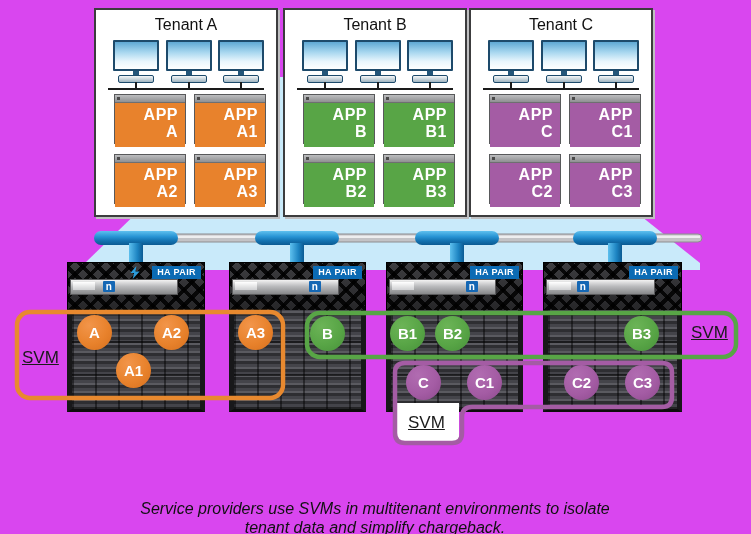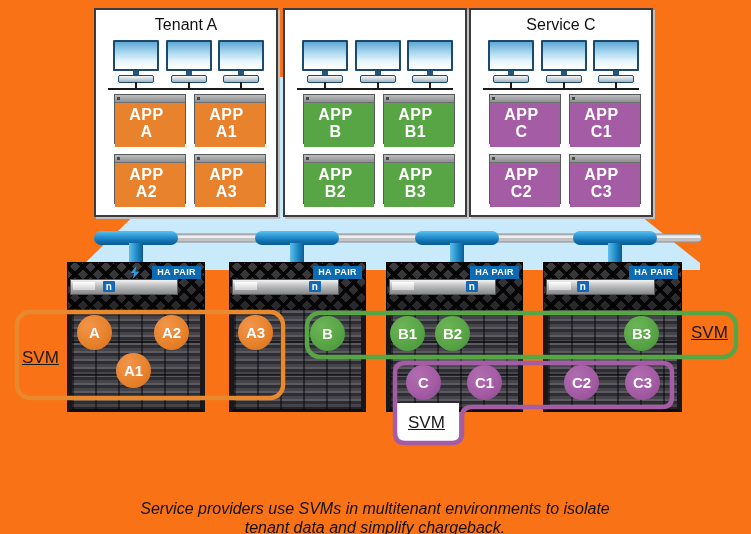--- a/index.html
+++ b/index.html
@@ -1,37 +1,37 @@
 <!DOCTYPE html>
 <html><head>
 <meta charset="utf-8">
 <style>
   html,body{margin:0;padding:0;background:#fff;}
-  #canvas{position:relative;width:751px;height:534px;background:#f97316;overflow:hidden;
+  #canvas{position:relative;width:751px;height:534px;background:#d946ef;overflow:hidden;
           font-family:"Liberation Sans",sans-serif;}
   svg.layer{position:absolute;left:0;top:0;}
   #bg-layer{z-index:1;}
   
   .tenant{position:absolute;top:8px;width:180px;height:205px;background:#fff;
           border:2px solid #3c3c3e;box-shadow:2px 2px 0 #bfbfc1;z-index:2;}
   .tenant-title{position:absolute;top:6px;left:0;right:0;text-align:center;
           font-size:16px;color:#111;}
   .monitor{position:absolute;top:30px;width:46px;}
   .mon-screen{width:42px;height:27px;border:2px solid #1d4a6b;border-radius:1px;
           background:linear-gradient(180deg,#5fa8d4 0%,#a8d7ef 38%,#e9f6fd 72%,#fff 100%);}
   .mon-stem{width:6px;height:4px;background:#24567a;margin:0 auto;}
   .mon-base{width:34px;height:6px;margin:0 auto;border:1px solid #1d4a6b;border-radius:2px;
           background:linear-gradient(#f5f7f8,#9fb4c0);}
   .netline{position:absolute;top:78px;left:12px;right:12px;height:2px;background:#1a1a1a;}
   .nettick{position:absolute;top:72px;width:2px;height:6px;background:#1a1a1a;}
   .appwin{position:absolute;width:72px;height:50px;border:1px solid #58595b;box-sizing:border-box;}
   .appbar{height:7px;background:linear-gradient(#bcbdbf,#8f9092);border-bottom:1px solid #6e6f71;position:relative;}
   .appbar .dot{position:absolute;left:2px;top:2px;width:3px;height:3px;background:#4a4a4a;}
   .appbody{height:41px;color:#fff;font-weight:bold;font-size:16px;line-height:17px;
-          text-align:center;padding:3px 7px 0 0;letter-spacing:.5px;}
+          text-align:right;padding:3px 7px 0 0;letter-spacing:.5px;}
   .bg-orange{background:#E8822C;} .bg-green{background:#58A546;} .bg-purple{background:#A45CA4;}
   
   .array{position:absolute;top:262px;height:150px;z-index:2;}
   .bezel{position:absolute;left:0;top:0;right:0;height:56px;border:1px solid #000;box-sizing:border-box;
      background:
        repeating-linear-gradient(45deg, rgba(0,0,0,.85) 0 4px, rgba(0,0,0,0) 4px 11px),
        repeating-linear-gradient(135deg, rgba(0,0,0,.85) 0 4px, rgba(0,0,0,0) 4px 11px),
        linear-gradient(#3d3d40,#232325);}
   .ha-badge{position:absolute;top:3px;right:3px;height:13px;line-height:13px;padding:0 5px;
        background:#0B6BB4;color:#fff;font-size:9px;font-weight:bold;letter-spacing:.4px;}
@@ -141,20 +141,21 @@
     <div class="appwin" style="left:98px;top:144px">
       <div class="appbar">
           <span class="dot"></span>
         </div>
       <div class="appbody bg-orange"><span>APP</span><br>
         <span>A3</span></div>
       </div>
   </div>
 
   <div class="tenant" style="left:283px">
+    <div class="tenant-title">Tenant B</div>
     <div class="monitor" style="left:17px">
       <div class="mon-screen"></div>
         <div class="mon-stem"></div>
         <div class="mon-base"></div>
       </div>
     <div class="monitor" style="left:70px">
       <div class="mon-screen"></div>
         <div class="mon-stem"></div>
         <div class="mon-base"></div>
       </div>
@@ -191,21 +192,21 @@
     <div class="appwin" style="left:98px;top:144px">
       <div class="appbar">
           <span class="dot"></span>
         </div>
       <div class="appbody bg-green"><span>APP</span><br>
         <span>B3</span></div>
       </div>
   </div>
 
   <div class="tenant" style="left:469px">
-    <div class="tenant-title">Service C</div>
+    <div class="tenant-title">Tenant C</div>
     <div class="monitor" style="left:17px">
       <div class="mon-screen"></div>
         <div class="mon-stem"></div>
         <div class="mon-base"></div>
       </div>
     <div class="monitor" style="left:70px">
       <div class="mon-screen"></div>
         <div class="mon-stem"></div>
         <div class="mon-base"></div>
       </div>

